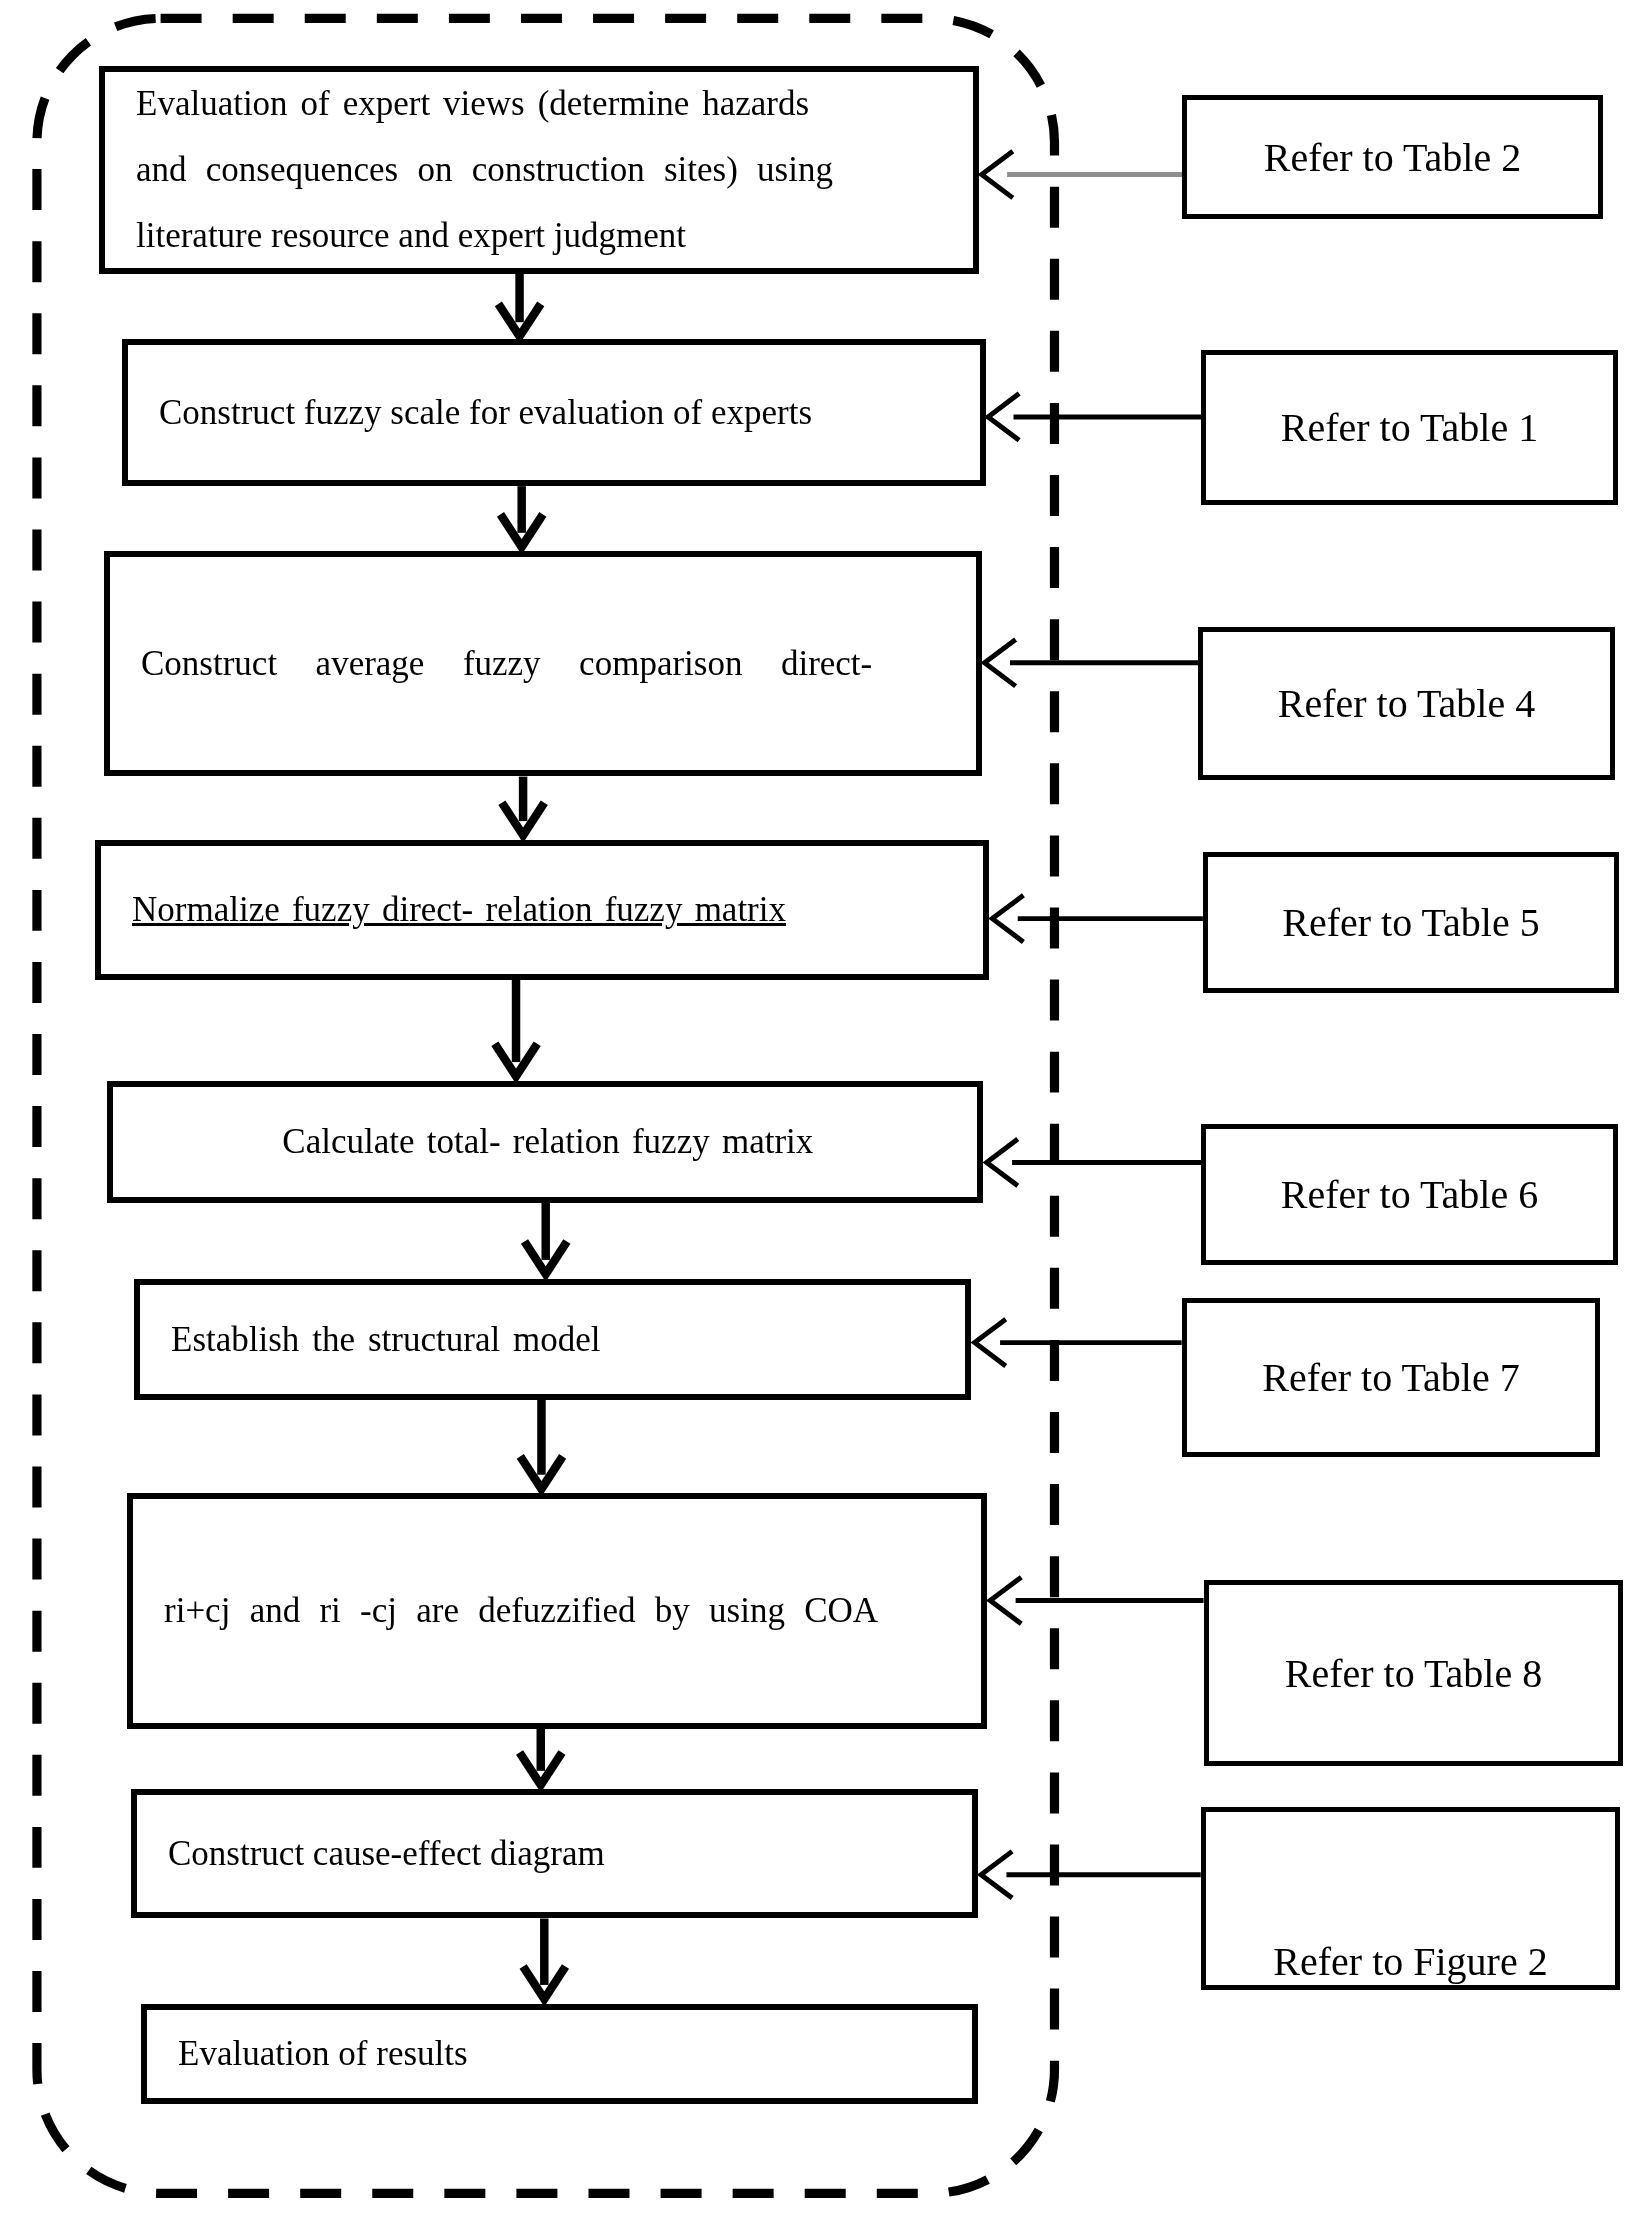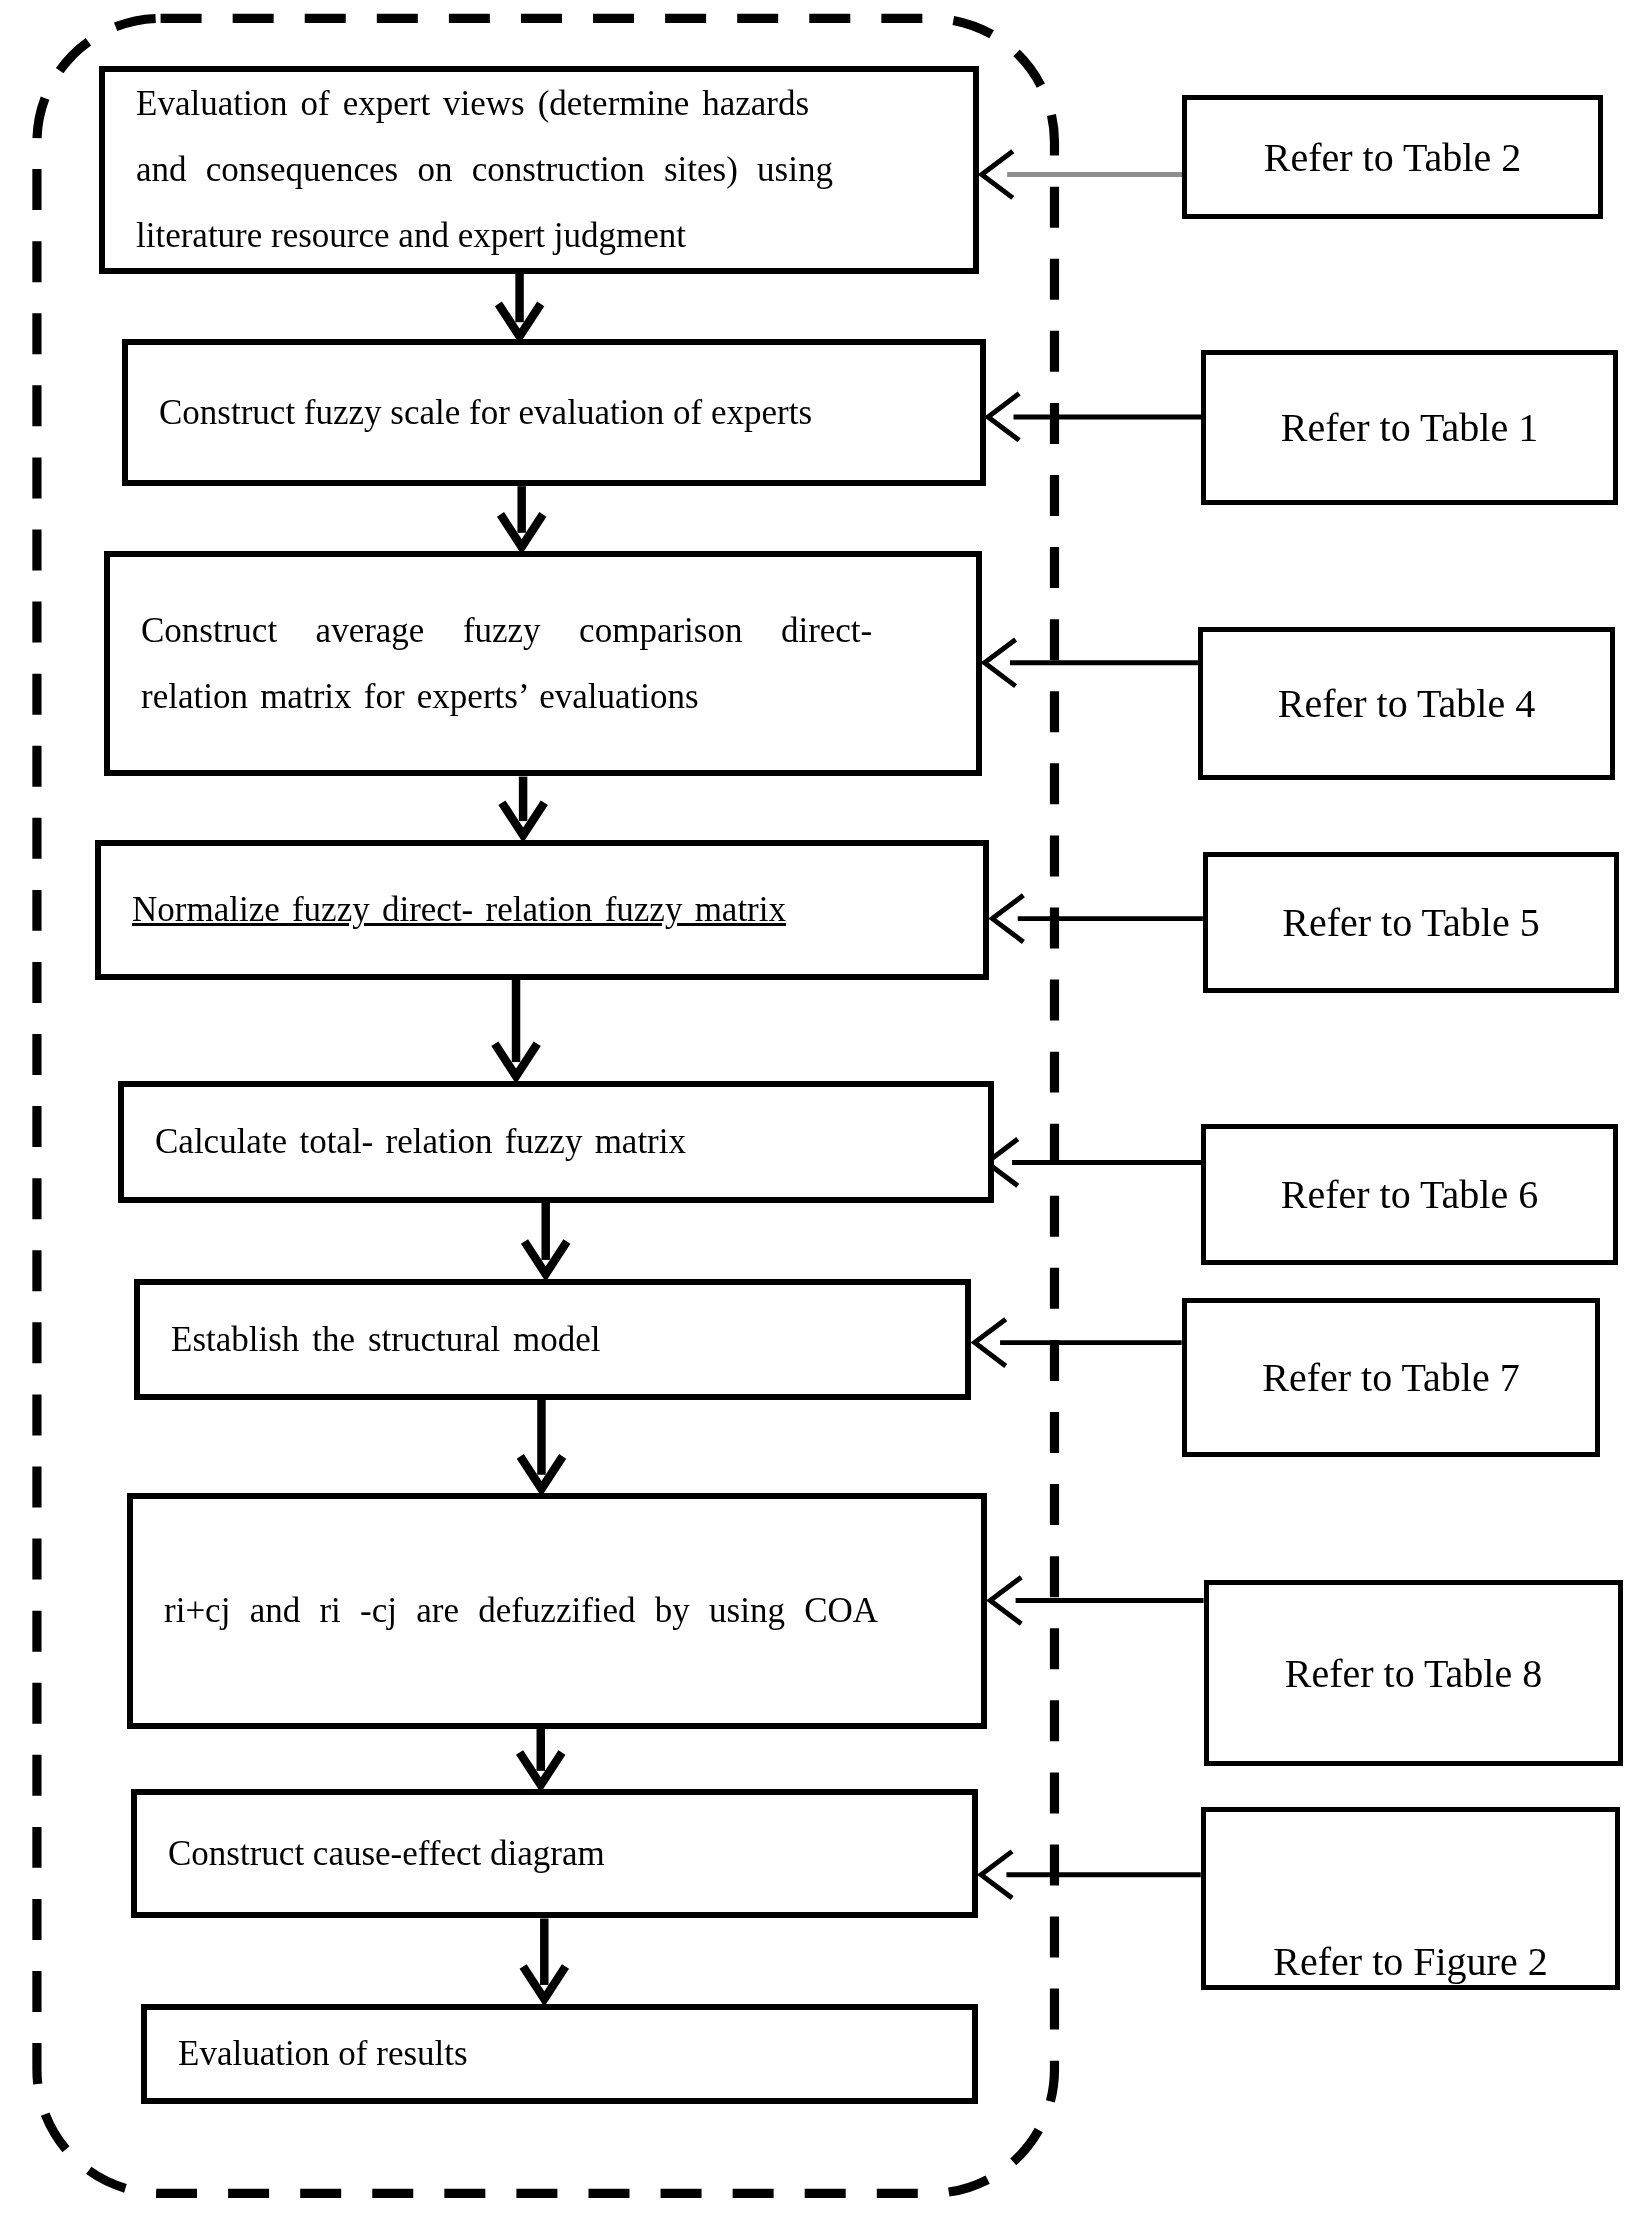--- a/index.html
+++ b/index.html
@@ -93,28 +93,27 @@
   </div>
 
   <div class="step" style="left:99px;top:66px;width:880px;height:208px;">
     <div class="ln ws-a">Evaluation of expert views (determine hazards</div>
     <div class="ln ws-b">and consequences on construction sites) using</div>
     <div class="ln">literature resource and expert judgment</div>
   </div>
 
   <div class="step" style="left:104px;top:551px;width:878px;height:225px;">
     <div class="ln ws-c">Construct average fuzzy comparison direct-</div>
-    <div class="ln ws-d">relation matrix for experts’ evaluations</div>
   </div>
 
   <div class="step" style="left:95px;top:840px;width:894px;height:140px;text-decoration:underline;">
     <div class="ln ws-d">Normalize fuzzy direct- relation fuzzy matrix</div>
   </div>
 
-  <div class="step" style="left:118px;top:1081px;width:876px;height:122px;">
+  <div class="step" style="left:107px;top:1081px;width:876px;height:122px;align-items:center;">
     <div class="ln ws-d">Calculate total- relation fuzzy matrix</div>
   </div>
 
   <div class="step" style="left:134px;top:1279px;width:837px;height:121px;">
     <div class="ln ws-a">Establish the structural model</div>
   </div>
 
   <div class="step" style="left:127px;top:1493px;width:860px;height:236px;justify-content:center;">
     <div class="ln ws-b">ri+cj and ri -cj are defuzzified by using COA</div>
   </div>

